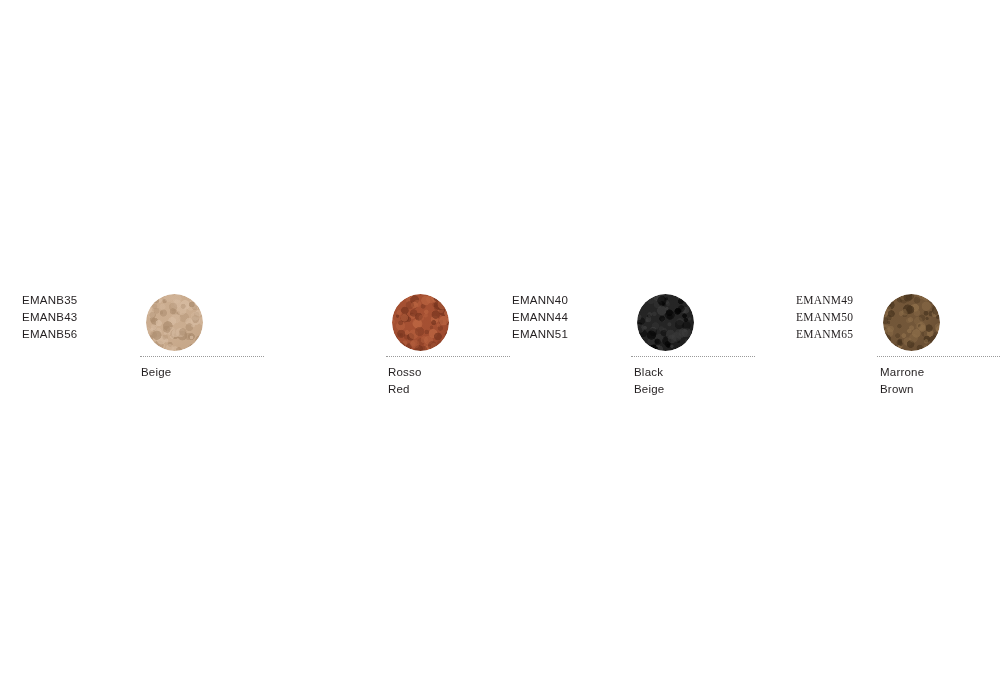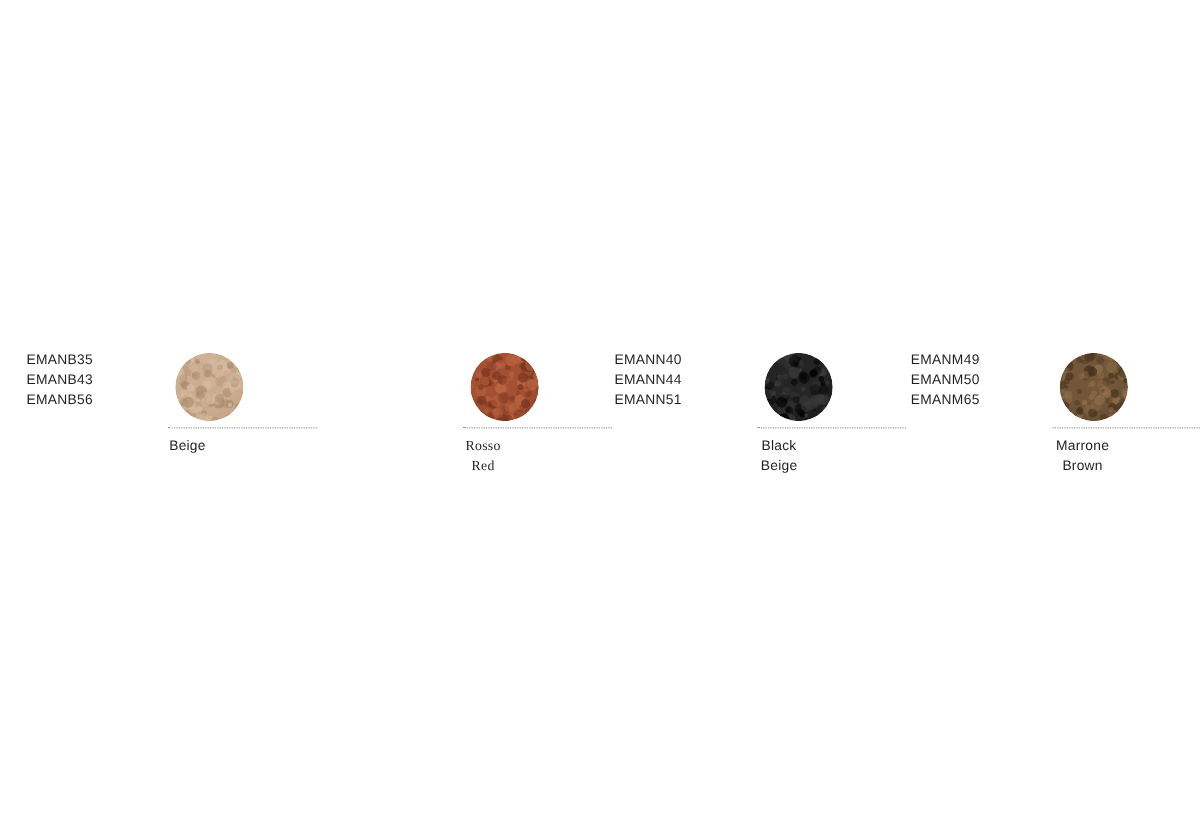--- a/index.html
+++ b/index.html
@@ -57,21 +57,21 @@
 
   
   .name {
     position: absolute;
     font-size: 11.5px;
     line-height: 16.5px;
     letter-spacing: 0.2px;
     color: #231f20;
     white-space: nowrap;
   }
-  .name div { display: block; text-align: center; }
+  .name div { display: block; }
 </style>
 </head>
 <body>
 
 <div id="board">
 
   <div class="codes" style="left:22px; top:292px;">
     <div>EMANB35</div>
     <div>EMANB43</div>
     <div>EMANB56</div>
@@ -88,21 +88,21 @@
     <div></div>
   </div>
 
 
   <div class="swatch" id="sw1" style="left:392px; top:294px;">
     <div class="grain" id="gr1" style="background-image: radial-gradient(circle at 76.8% 36.1%, rgba(117, 51, 29, 0.65) 0px, rgba(117, 51, 29, 0.65) 3.9px, rgba(0, 0, 0, 0) 4.5px), radial-gradient(circle at 86.2% 8.4%, rgba(187, 101, 65, 0.38) 0px, rgba(187, 101, 65, 0.38) 2.9px, rgba(0, 0, 0, 0) 3.5px), radial-gradient(circle at 54.7% 97.4%, rgba(117, 51, 29, 0.43) 0px, rgba(117, 51, 29, 0.43) 3.6px, rgba(0, 0, 0, 0) 4.2px), radial-gradient(circle at 12.4% 32.8%, rgba(187, 101, 65, 0.45) 0px, rgba(187, 101, 65, 0.45) 2.2px, rgba(0, 0, 0, 0) 2.8px), radial-gradient(circle at 92.4% 14.5%, rgba(117, 51, 29, 0.54) 0px, rgba(117, 51, 29, 0.54) 3px, rgba(0, 0, 0, 0) 3.6px), radial-gradient(circle at 51.5% 41.8%, rgba(187, 101, 65, 0.31) 0px, rgba(187, 101, 65, 0.31) 2.5px, rgba(0, 0, 0, 0) 3.1px), radial-gradient(circle at 84.3% 86.7%, rgba(117, 51, 29, 0.34) 0px, rgba(117, 51, 29, 0.34) 2.7px, rgba(0, 0, 0, 0) 3.3px), radial-gradient(circle at 88.7% 18.5%, rgba(187, 101, 65, 0.54) 0px, rgba(187, 101, 65, 0.54) 4.6px, rgba(0, 0, 0, 0) 5.2px), radial-gradient(circle at 70.9% 90.3%, rgba(117, 51, 29, 0.43) 0px, rgba(117, 51, 29, 0.43) 4.1px, rgba(0, 0, 0, 0) 4.7px), radial-gradient(circle at 29.5% 1.6%, rgba(187, 101, 65, 0.55) 0px, rgba(187, 101, 65, 0.55) 3.3px, rgba(0, 0, 0, 0) 3.9px), radial-gradient(circle at 97.2% 71.9%, rgba(117, 51, 29, 0.63) 0px, rgba(117, 51, 29, 0.63) 2.4px, rgba(0, 0, 0, 0) 3px), radial-gradient(circle at 59.1% 37.7%, rgba(187, 101, 65, 0.39) 0px, rgba(187, 101, 65, 0.39) 1.7px, rgba(0, 0, 0, 0) 2.3px), radial-gradient(circle at 47% 39.8%, rgba(117, 51, 29, 0.6) 0px, rgba(117, 51, 29, 0.6) 3.6px, rgba(0, 0, 0, 0) 4.2px), radial-gradient(circle at 63.2% 96.5%, rgba(187, 101, 65, 0.61) 0px, rgba(187, 101, 65, 0.61) 3px, rgba(0, 0, 0, 0) 3.6px), radial-gradient(circle at 80.6% 74.5%, rgba(117, 51, 29, 0.7) 0px, rgba(117, 51, 29, 0.7) 3.6px, rgba(0, 0, 0, 0) 4.2px), radial-gradient(circle at 21.6% 41.8%, rgba(187, 101, 65, 0.52) 0px, rgba(187, 101, 65, 0.52) 3.4px, rgba(0, 0, 0, 0) 4px), radial-gradient(circle at 22.4% 42.3%, rgba(117, 51, 29, 0.7) 0px, rgba(117, 51, 29, 0.7) 4px, rgba(0, 0, 0, 0) 4.6px), radial-gradient(circle at 67% 9.3%, rgba(187, 101, 65, 0.54) 0px, rgba(187, 101, 65, 0.54) 3.7px, rgba(0, 0, 0, 0) 4.3px), radial-gradient(circle at 48.4% 65.7%, rgba(117, 51, 29, 0.43) 0px, rgba(117, 51, 29, 0.43) 4.3px, rgba(0, 0, 0, 0) 4.9px), radial-gradient(circle at 19% 5.4%, rgba(187, 101, 65, 0.65) 0px, rgba(187, 101, 65, 0.65) 2.2px, rgba(0, 0, 0, 0) 2.8px), radial-gradient(circle at 81.7% 19.5%, rgba(117, 51, 29, 0.67) 0px, rgba(117, 51, 29, 0.67) 4.3px, rgba(0, 0, 0, 0) 4.9px), radial-gradient(circle at 90.8% 46.8%, rgba(187, 101, 65, 0.72) 0px, rgba(187, 101, 65, 0.72) 4.3px, rgba(0, 0, 0, 0) 4.9px), radial-gradient(circle at 9.7% 38.7%, rgba(117, 51, 29, 0.72) 0px, rgba(117, 51, 29, 0.72) 1.4px, rgba(0, 0, 0, 0) 2px), radial-gradient(circle at 1.1% 48.1%, rgba(187, 101, 65, 0.33) 0px, rgba(187, 101, 65, 0.33) 2.1px, rgba(0, 0, 0, 0) 2.7px), radial-gradient(circle at 4.7% 90.8%, rgba(117, 51, 29, 0.39) 0px, rgba(117, 51, 29, 0.39) 2.5px, rgba(0, 0, 0, 0) 3.1px), radial-gradient(circle at 4.4% 9%, rgba(187, 101, 65, 0.52) 0px, rgba(187, 101, 65, 0.52) 1.8px, rgba(0, 0, 0, 0) 2.4px), radial-gradient(circle at 73.3% 50.2%, rgba(117, 51, 29, 0.71) 0px, rgba(117, 51, 29, 0.71) 2.2px, rgba(0, 0, 0, 0) 2.8px), radial-gradient(circle at 73.4% 91.4%, rgba(187, 101, 65, 0.75) 0px, rgba(187, 101, 65, 0.75) 2.7px, rgba(0, 0, 0, 0) 3.3px), radial-gradient(circle at 31.1% 19.5%, rgba(117, 51, 29, 0.34) 0px, rgba(117, 51, 29, 0.34) 3.8px, rgba(0, 0, 0, 0) 4.4px), radial-gradient(circle at 99% 33.8%, rgba(187, 101, 65, 0.71) 0px, rgba(187, 101, 65, 0.71) 3.9px, rgba(0, 0, 0, 0) 4.5px), radial-gradient(circle at 86.2% 49%, rgba(117, 51, 29, 0.63) 0px, rgba(117, 51, 29, 0.63) 1.9px, rgba(0, 0, 0, 0) 2.5px), radial-gradient(circle at 98.1% 7.1%, rgba(187, 101, 65, 0.49) 0px, rgba(187, 101, 65, 0.49) 2.8px, rgba(0, 0, 0, 0) 3.4px), radial-gradient(circle at 38.1% 33.3%, rgba(117, 51, 29, 0.52) 0px, rgba(117, 51, 29, 0.52) 3.4px, rgba(0, 0, 0, 0) 4px), radial-gradient(circle at 60.2% 31.2%, rgba(187, 101, 65, 0.61) 0px, rgba(187, 101, 65, 0.61) 1.9px, rgba(0, 0, 0, 0) 2.5px), radial-gradient(circle at 78.8% 5.2%, rgba(117, 51, 29, 0.7) 0px, rgba(117, 51, 29, 0.7) 3.8px, rgba(0, 0, 0, 0) 4.4px), radial-gradient(circle at 26.3% 1.5%, rgba(187, 101, 65, 0.44) 0px, rgba(187, 101, 65, 0.44) 1.2px, rgba(0, 0, 0, 0) 1.8px), radial-gradient(circle at 16.7% 71.9%, rgba(117, 51, 29, 0.47) 0px, rgba(117, 51, 29, 0.47) 1.5px, rgba(0, 0, 0, 0) 2.1px), radial-gradient(circle at 36.2% 39.5%, rgba(187, 101, 65, 0.54) 0px, rgba(187, 101, 65, 0.54) 2.1px, rgba(0, 0, 0, 0) 2.7px), radial-gradient(circle at 16.1% 69.9%, rgba(117, 51, 29, 0.57) 0px, rgba(117, 51, 29, 0.57) 3.8px, rgba(0, 0, 0, 0) 4.4px), radial-gradient(circle at 45.2% 52.7%, rgba(187, 101, 65, 0.74) 0px, rgba(187, 101, 65, 0.74) 4.3px, rgba(0, 0, 0, 0) 4.9px), radial-gradient(circle at 86.8% 21.5%, rgba(117, 51, 29, 0.67) 0px, rgba(117, 51, 29, 0.67) 3.6px, rgba(0, 0, 0, 0) 4.2px), radial-gradient(circle at 73.6% 4.6%, rgba(187, 101, 65, 0.58) 0px, rgba(187, 101, 65, 0.58) 3.5px, rgba(0, 0, 0, 0) 4.1px), radial-gradient(circle at 22.6% 28.9%, rgba(117, 51, 29, 0.68) 0px, rgba(117, 51, 29, 0.68) 3.5px, rgba(0, 0, 0, 0) 4.1px), radial-gradient(circle at 44.4% 16.8%, rgba(187, 101, 65, 0.41) 0px, rgba(187, 101, 65, 0.41) 3.3px, rgba(0, 0, 0, 0) 3.9px), radial-gradient(circle at 75.3% 19%, rgba(117, 51, 29, 0.37) 0px, rgba(117, 51, 29, 0.37) 2.2px, rgba(0, 0, 0, 0) 2.8px), radial-gradient(circle at 28.3% 10.5%, rgba(187, 101, 65, 0.42) 0px, rgba(187, 101, 65, 0.42) 2px, rgba(0, 0, 0, 0) 2.6px), radial-gradient(circle at 13.5% 71.2%, rgba(117, 51, 29, 0.35) 0px, rgba(117, 51, 29, 0.35) 1.5px, rgba(0, 0, 0, 0) 2.1px), radial-gradient(circle at 32.9% 0.7%, rgba(187, 101, 65, 0.39) 0px, rgba(187, 101, 65, 0.39) 1.8px, rgba(0, 0, 0, 0) 2.4px), radial-gradient(circle at 5.5% 76.8%, rgba(117, 51, 29, 0.51) 0px, rgba(117, 51, 29, 0.51) 2.3px, rgba(0, 0, 0, 0) 2.9px), radial-gradient(circle at 56.5% 80.2%, rgba(187, 101, 65, 0.43) 0px, rgba(187, 101, 65, 0.43) 3.2px, rgba(0, 0, 0, 0) 3.8px), radial-gradient(circle at 94.9% 5%, rgba(117, 51, 29, 0.51) 0px, rgba(117, 51, 29, 0.51) 3.7px, rgba(0, 0, 0, 0) 4.3px), radial-gradient(circle at 39.3% 19.3%, rgba(187, 101, 65, 0.74) 0px, rgba(187, 101, 65, 0.74) 3px, rgba(0, 0, 0, 0) 3.6px), radial-gradient(circle at 8.9% 92.7%, rgba(117, 51, 29, 0.53) 0px, rgba(117, 51, 29, 0.53) 1.8px, rgba(0, 0, 0, 0) 2.4px), radial-gradient(circle at 81.8% 54.9%, rgba(187, 101, 65, 0.35) 0px, rgba(187, 101, 65, 0.35) 1.6px, rgba(0, 0, 0, 0) 2.2px), radial-gradient(circle at 40.5% 22%, rgba(117, 51, 29, 0.59) 0px, rgba(117, 51, 29, 0.59) 1.8px, rgba(0, 0, 0, 0) 2.4px), radial-gradient(circle at 99.8% 45.5%, rgba(187, 101, 65, 0.69) 0px, rgba(187, 101, 65, 0.69) 1.5px, rgba(0, 0, 0, 0) 2.1px), radial-gradient(circle at 84.8% 59.8%, rgba(117, 51, 29, 0.46) 0px, rgba(117, 51, 29, 0.46) 2.4px, rgba(0, 0, 0, 0) 3px), radial-gradient(circle at 40.3% 87.9%, rgba(187, 101, 65, 0.32) 0px, rgba(187, 101, 65, 0.32) 4.1px, rgba(0, 0, 0, 0) 4.7px), radial-gradient(circle at 15.1% 50.7%, rgba(117, 51, 29, 0.53) 0px, rgba(117, 51, 29, 0.53) 2.1px, rgba(0, 0, 0, 0) 2.7px), radial-gradient(circle at 85.9% 28.7%, rgba(187, 101, 65, 0.38) 0px, rgba(187, 101, 65, 0.38) 2.5px, rgba(0, 0, 0, 0) 3.1px), radial-gradient(circle at 50.1% 84.2%, rgba(117, 51, 29, 0.31) 0px, rgba(117, 51, 29, 0.31) 3.5px, rgba(0, 0, 0, 0) 4.1px), radial-gradient(circle at 64.1% 80.9%, rgba(187, 101, 65, 0.51) 0px, rgba(187, 101, 65, 0.51) 4.1px, rgba(0, 0, 0, 0) 4.7px), radial-gradient(circle at 39.6% 10.1%, rgba(117, 51, 29, 0.6) 0px, rgba(117, 51, 29, 0.6) 4.1px, rgba(0, 0, 0, 0) 4.7px), radial-gradient(circle at 59.4% 11.4%, rgba(187, 101, 65, 0.63) 0px, rgba(187, 101, 65, 0.63) 4.3px, rgba(0, 0, 0, 0) 4.9px), radial-gradient(circle at 61% 66.6%, rgba(117, 51, 29, 0.5) 0px, rgba(117, 51, 29, 0.5) 2px, rgba(0, 0, 0, 0) 2.6px), radial-gradient(circle at 72.3% 69.4%, rgba(187, 101, 65, 0.75) 0px, rgba(187, 101, 65, 0.75) 4.1px, rgba(0, 0, 0, 0) 4.7px), radial-gradient(circle at 90.4% 30.3%, rgba(117, 51, 29, 0.72) 0px, rgba(117, 51, 29, 0.72) 4.4px, rgba(0, 0, 0, 0) 5px), radial-gradient(circle at 26.2% 67.6%, rgba(187, 101, 65, 0.52) 0px, rgba(187, 101, 65, 0.52) 2.1px, rgba(0, 0, 0, 0) 2.7px), radial-gradient(circle at 16.6% 91.1%, rgba(117, 51, 29, 0.52) 0px, rgba(117, 51, 29, 0.52) 3.3px, rgba(0, 0, 0, 0) 3.9px), radial-gradient(circle at 15% 56.1%, rgba(187, 101, 65, 0.44) 0px, rgba(187, 101, 65, 0.44) 4.2px, rgba(0, 0, 0, 0) 4.8px), radial-gradient(circle at 79% 23.4%, rgba(117, 51, 29, 0.39) 0px, rgba(117, 51, 29, 0.39) 2.9px, rgba(0, 0, 0, 0) 3.5px), radial-gradient(circle at 22.6% 85.8%, rgba(187, 101, 65, 0.4) 0px, rgba(187, 101, 65, 0.4) 2.1px, rgba(0, 0, 0, 0) 2.7px), radial-gradient(circle at 99.3% 49.6%, rgba(117, 51, 29, 0.72) 0px, rgba(117, 51, 29, 0.72) 2.5px, rgba(0, 0, 0, 0) 3.1px), radial-gradient(circle at 37.8% 70.6%, rgba(187, 101, 65, 0.47) 0px, rgba(187, 101, 65, 0.47) 4.4px, rgba(0, 0, 0, 0) 5px), radial-gradient(circle at 54.7% 21.5%, rgba(117, 51, 29, 0.49) 0px, rgba(117, 51, 29, 0.49) 2.1px, rgba(0, 0, 0, 0) 2.7px), radial-gradient(circle at 77% 10.1%, rgba(187, 101, 65, 0.59) 0px, rgba(187, 101, 65, 0.59) 3.2px, rgba(0, 0, 0, 0) 3.8px), radial-gradient(circle at 34.8% 35.9%, rgba(117, 51, 29, 0.45) 0px, rgba(117, 51, 29, 0.45) 1.6px, rgba(0, 0, 0, 0) 2.2px), radial-gradient(circle at 88% 21.6%, rgba(187, 101, 65, 0.52) 0px, rgba(187, 101, 65, 0.52) 1.7px, rgba(0, 0, 0, 0) 2.3px), radial-gradient(circle at 32.7% 75.2%, rgba(117, 51, 29, 0.7) 0px, rgba(117, 51, 29, 0.7) 3.4px, rgba(0, 0, 0, 0) 4px), radial-gradient(circle at 22.3% 36.1%, rgba(187, 101, 65, 0.69) 0px, rgba(187, 101, 65, 0.69) 1.5px, rgba(0, 0, 0, 0) 2.1px), radial-gradient(circle at 47.1% 97.5%, rgba(117, 51, 29, 0.66) 0px, rgba(117, 51, 29, 0.66) 4.1px, rgba(0, 0, 0, 0) 4.7px), radial-gradient(circle at 36.4% 87.3%, rgba(187, 101, 65, 0.36) 0px, rgba(187, 101, 65, 0.36) 2.4px, rgba(0, 0, 0, 0) 3px), radial-gradient(circle at 69.2% 58.4%, rgba(117, 51, 29, 0.39) 0px, rgba(117, 51, 29, 0.39) 1.5px, rgba(0, 0, 0, 0) 2.1px), radial-gradient(circle at 74.8% 44.7%, rgba(187, 101, 65, 0.7) 0px, rgba(187, 101, 65, 0.7) 3.6px, rgba(0, 0, 0, 0) 4.2px), radial-gradient(circle at 25.9% 74.7%, rgba(117, 51, 29, 0.41) 0px, rgba(117, 51, 29, 0.41) 2.7px, rgba(0, 0, 0, 0) 3.3px), radial-gradient(circle at 59.5% 89.5%, rgba(187, 101, 65, 0.33) 0px, rgba(187, 101, 65, 0.33) 1.8px, rgba(0, 0, 0, 0) 2.4px), radial-gradient(circle at 29.8% 91.8%, rgba(117, 51, 29, 0.51) 0px, rgba(117, 51, 29, 0.51) 2.7px, rgba(0, 0, 0, 0) 3.3px), radial-gradient(circle at 49.3% 95.6%, rgba(187, 101, 65, 0.33) 0px, rgba(187, 101, 65, 0.33) 1.3px, rgba(0, 0, 0, 0) 1.9px), radial-gradient(circle at 29.1% 44.4%, rgba(117, 51, 29, 0.57) 0px, rgba(117, 51, 29, 0.57) 2.3px, rgba(0, 0, 0, 0) 2.9px), radial-gradient(circle at 43.5% 51.5%, rgba(187, 101, 65, 0.59) 0px, rgba(187, 101, 65, 0.59) 4.1px, rgba(0, 0, 0, 0) 4.7px), radial-gradient(circle at 38% 30%, rgba(187, 101, 65, 0.22) 0px, rgba(187, 101, 65, 0.22) 45%, rgba(0, 0, 0, 0) 70%), linear-gradient(rgb(158, 74, 46), rgb(158, 74, 46));"></div>
   </div>
 
   <div class="rule" style="left:386px; top:356px; width:124px;"></div>
 
-  <div class="name" style="left:388px; top:364px;font-family:Liberation Serif, serif;">
+  <div class="name" style="left:388px; top:364px;">
     <div>Rosso</div>
     <div>Red</div>
   </div>
 
   <div class="codes" style="left:512px; top:292px;text-align:right;">
     <div>EMANN40</div>
     <div>EMANN44</div>
     <div>EMANN51</div>
   </div>
 
@@ -110,21 +110,21 @@
     <div class="grain" id="gr2" style="background-image: radial-gradient(circle at 35.1% 82.5%, rgba(0, 0, 0, 0.39) 0px, rgba(0, 0, 0, 0.39) 2.2px, rgba(0, 0, 0, 0) 2.8px), radial-gradient(circle at 32.3% 56%, rgba(61, 61, 61, 0.33) 0px, rgba(61, 61, 61, 0.33) 3.3px, rgba(0, 0, 0, 0) 3.9px), radial-gradient(circle at 82.5% 97.8%, rgba(0, 0, 0, 0.41) 0px, rgba(0, 0, 0, 0.41) 4.3px, rgba(0, 0, 0, 0) 4.9px), radial-gradient(circle at 30.5% 34.7%, rgba(61, 61, 61, 0.5) 0px, rgba(61, 61, 61, 0.5) 1.9px, rgba(0, 0, 0, 0) 2.5px), radial-gradient(circle at 36.2% 84%, rgba(0, 0, 0, 0.44) 0px, rgba(0, 0, 0, 0.44) 2.9px, rgba(0, 0, 0, 0) 3.5px), radial-gradient(circle at 2.8% 40.9%, rgba(61, 61, 61, 0.65) 0px, rgba(61, 61, 61, 0.65) 2.6px, rgba(0, 0, 0, 0) 3.2px), radial-gradient(circle at 56.8% 32.9%, rgba(0, 0, 0, 0.53) 0px, rgba(0, 0, 0, 0.53) 3.1px, rgba(0, 0, 0, 0) 3.7px), radial-gradient(circle at 61.4% 78.8%, rgba(61, 61, 61, 0.5) 0px, rgba(61, 61, 61, 0.5) 4px, rgba(0, 0, 0, 0) 4.6px), radial-gradient(circle at 77.6% 25.9%, rgba(0, 0, 0, 0.43) 0px, rgba(0, 0, 0, 0.43) 3.2px, rgba(0, 0, 0, 0) 3.8px), radial-gradient(circle at 36.8% 90.3%, rgba(61, 61, 61, 0.53) 0px, rgba(61, 61, 61, 0.53) 1.6px, rgba(0, 0, 0, 0) 2.2px), radial-gradient(circle at 0.2% 93.1%, rgba(0, 0, 0, 0.45) 0px, rgba(0, 0, 0, 0.45) 2px, rgba(0, 0, 0, 0) 2.6px), radial-gradient(circle at 84.7% 63.8%, rgba(61, 61, 61, 0.67) 0px, rgba(61, 61, 61, 0.67) 1.3px, rgba(0, 0, 0, 0) 1.9px), radial-gradient(circle at 43.7% 11.5%, rgba(0, 0, 0, 0.55) 0px, rgba(0, 0, 0, 0.55) 4.3px, rgba(0, 0, 0, 0) 4.9px), radial-gradient(circle at 58.7% 70.7%, rgba(61, 61, 61, 0.49) 0px, rgba(61, 61, 61, 0.49) 4.3px, rgba(0, 0, 0, 0) 4.9px), radial-gradient(circle at 85.6% 45.4%, rgba(0, 0, 0, 0.58) 0px, rgba(0, 0, 0, 0.58) 1.8px, rgba(0, 0, 0, 0) 2.4px), radial-gradient(circle at 24.7% 10.8%, rgba(61, 61, 61, 0.34) 0px, rgba(61, 61, 61, 0.34) 3.5px, rgba(0, 0, 0, 0) 4.1px), radial-gradient(circle at 83.4% 38.2%, rgba(0, 0, 0, 0.69) 0px, rgba(0, 0, 0, 0.69) 2px, rgba(0, 0, 0, 0) 2.6px), radial-gradient(circle at 92.6% 43.7%, rgba(61, 61, 61, 0.48) 0px, rgba(61, 61, 61, 0.48) 1.3px, rgba(0, 0, 0, 0) 1.9px), radial-gradient(circle at 52.1% 8.4%, rgba(0, 0, 0, 0.47) 0px, rgba(0, 0, 0, 0.47) 1.2px, rgba(0, 0, 0, 0) 1.8px), radial-gradient(circle at 14.2% 59.2%, rgba(61, 61, 61, 0.73) 0px, rgba(61, 61, 61, 0.73) 1.4px, rgba(0, 0, 0, 0) 2px), radial-gradient(circle at 28.5% 66.8%, rgba(0, 0, 0, 0.34) 0px, rgba(0, 0, 0, 0.34) 3.7px, rgba(0, 0, 0, 0) 4.3px), radial-gradient(circle at 85.6% 28.5%, rgba(61, 61, 61, 0.65) 0px, rgba(61, 61, 61, 0.65) 3px, rgba(0, 0, 0, 0) 3.6px), radial-gradient(circle at 7.4% 47.5%, rgba(0, 0, 0, 0.4) 0px, rgba(0, 0, 0, 0.4) 3.5px, rgba(0, 0, 0, 0) 4.1px), radial-gradient(circle at 22.3% 36%, rgba(61, 61, 61, 0.58) 0px, rgba(61, 61, 61, 0.58) 2px, rgba(0, 0, 0, 0) 2.6px), radial-gradient(circle at 28.7% 96.9%, rgba(0, 0, 0, 0.72) 0px, rgba(0, 0, 0, 0.72) 4.4px, rgba(0, 0, 0, 0) 5px), radial-gradient(circle at 43.3% 29%, rgba(61, 61, 61, 0.64) 0px, rgba(61, 61, 61, 0.64) 4.3px, rgba(0, 0, 0, 0) 4.9px), radial-gradient(circle at 53.8% 87.9%, rgba(0, 0, 0, 0.53) 0px, rgba(0, 0, 0, 0.53) 2.7px, rgba(0, 0, 0, 0) 3.3px), radial-gradient(circle at 36.6% 17.5%, rgba(61, 61, 61, 0.36) 0px, rgba(61, 61, 61, 0.36) 3.9px, rgba(0, 0, 0, 0) 4.5px), radial-gradient(circle at 72% 29.4%, rgba(0, 0, 0, 0.63) 0px, rgba(0, 0, 0, 0.63) 2.7px, rgba(0, 0, 0, 0) 3.3px), radial-gradient(circle at 5% 60.2%, rgba(61, 61, 61, 0.51) 0px, rgba(61, 61, 61, 0.51) 4.2px, rgba(0, 0, 0, 0) 4.8px), radial-gradient(circle at 86.8% 55.3%, rgba(0, 0, 0, 0.34) 0px, rgba(0, 0, 0, 0.34) 4px, rgba(0, 0, 0, 0) 4.6px), radial-gradient(circle at 20% 44.4%, rgba(61, 61, 61, 0.59) 0px, rgba(61, 61, 61, 0.59) 2.6px, rgba(0, 0, 0, 0) 3.2px), radial-gradient(circle at 57.8% 36.9%, rgba(0, 0, 0, 0.44) 0px, rgba(0, 0, 0, 0.44) 4.5px, rgba(0, 0, 0, 0) 5.1px), radial-gradient(circle at 39.9% 96%, rgba(61, 61, 61, 0.66) 0px, rgba(61, 61, 61, 0.66) 2.8px, rgba(0, 0, 0, 0) 3.4px), radial-gradient(circle at 43.7% 17.5%, rgba(0, 0, 0, 0.5) 0px, rgba(0, 0, 0, 0.5) 2.6px, rgba(0, 0, 0, 0) 3.2px), radial-gradient(circle at 86.6% 92.6%, rgba(61, 61, 61, 0.34) 0px, rgba(61, 61, 61, 0.34) 1.7px, rgba(0, 0, 0, 0) 2.3px), radial-gradient(circle at 89.6% 91.6%, rgba(0, 0, 0, 0.43) 0px, rgba(0, 0, 0, 0.43) 3.1px, rgba(0, 0, 0, 0) 3.7px), radial-gradient(circle at 81.1% 67.6%, rgba(61, 61, 61, 0.45) 0px, rgba(61, 61, 61, 0.45) 4.3px, rgba(0, 0, 0, 0) 4.9px), radial-gradient(circle at 27.7% 96.4%, rgba(0, 0, 0, 0.4) 0px, rgba(0, 0, 0, 0.4) 1.5px, rgba(0, 0, 0, 0) 2.1px), radial-gradient(circle at 52.7% 14.3%, rgba(61, 61, 61, 0.44) 0px, rgba(61, 61, 61, 0.44) 1.5px, rgba(0, 0, 0, 0) 2.1px), radial-gradient(circle at 52.3% 82%, rgba(0, 0, 0, 0.46) 0px, rgba(0, 0, 0, 0.46) 4.3px, rgba(0, 0, 0, 0) 4.9px), radial-gradient(circle at 52.4% 25.3%, rgba(61, 61, 61, 0.73) 0px, rgba(61, 61, 61, 0.73) 1.3px, rgba(0, 0, 0, 0) 1.9px), radial-gradient(circle at 74.6% 54%, rgba(0, 0, 0, 0.34) 0px, rgba(0, 0, 0, 0.34) 4.4px, rgba(0, 0, 0, 0) 5px), radial-gradient(circle at 6.6% 8%, rgba(61, 61, 61, 0.35) 0px, rgba(61, 61, 61, 0.35) 1.4px, rgba(0, 0, 0, 0) 2px), radial-gradient(circle at 76.8% 12.7%, rgba(0, 0, 0, 0.6) 0px, rgba(0, 0, 0, 0.6) 2.6px, rgba(0, 0, 0, 0) 3.2px), radial-gradient(circle at 61.3% 91.7%, rgba(61, 61, 61, 0.66) 0px, rgba(61, 61, 61, 0.66) 1.3px, rgba(0, 0, 0, 0) 1.9px), radial-gradient(circle at 0.8% 24.4%, rgba(0, 0, 0, 0.49) 0px, rgba(0, 0, 0, 0.49) 3.3px, rgba(0, 0, 0, 0) 3.9px), radial-gradient(circle at 69.5% 75.4%, rgba(61, 61, 61, 0.43) 0px, rgba(61, 61, 61, 0.43) 4.4px, rgba(0, 0, 0, 0) 5px), radial-gradient(circle at 4.5% 54%, rgba(0, 0, 0, 0.57) 0px, rgba(0, 0, 0, 0.57) 2.3px, rgba(0, 0, 0, 0) 2.9px), radial-gradient(circle at 92.1% 18%, rgba(61, 61, 61, 0.42) 0px, rgba(61, 61, 61, 0.42) 2.2px, rgba(0, 0, 0, 0) 2.8px), radial-gradient(circle at 46.7% 68.4%, rgba(0, 0, 0, 0.35) 0px, rgba(0, 0, 0, 0.35) 2.9px, rgba(0, 0, 0, 0) 3.5px), radial-gradient(circle at 56.9% 53.3%, rgba(61, 61, 61, 0.59) 0px, rgba(61, 61, 61, 0.59) 1.7px, rgba(0, 0, 0, 0) 2.3px), radial-gradient(circle at 91.2% 80.1%, rgba(0, 0, 0, 0.44) 0px, rgba(0, 0, 0, 0.44) 1.5px, rgba(0, 0, 0, 0) 2.1px), radial-gradient(circle at 0.4% 51.5%, rgba(61, 61, 61, 0.41) 0px, rgba(61, 61, 61, 0.41) 3.3px, rgba(0, 0, 0, 0) 3.9px), radial-gradient(circle at 0.7% 63%, rgba(0, 0, 0, 0.74) 0px, rgba(0, 0, 0, 0.74) 4.2px, rgba(0, 0, 0, 0) 4.8px), radial-gradient(circle at 42.8% 60.9%, rgba(61, 61, 61, 0.33) 0px, rgba(61, 61, 61, 0.33) 2.1px, rgba(0, 0, 0, 0) 2.7px), radial-gradient(circle at 25.3% 72.1%, rgba(0, 0, 0, 0.59) 0px, rgba(0, 0, 0, 0.59) 4.3px, rgba(0, 0, 0, 0) 4.9px), radial-gradient(circle at 94.5% 18%, rgba(61, 61, 61, 0.49) 0px, rgba(61, 61, 61, 0.49) 4px, rgba(0, 0, 0, 0) 4.6px), radial-gradient(circle at 71.1% 30.7%, rgba(0, 0, 0, 0.65) 0px, rgba(0, 0, 0, 0.65) 2.9px, rgba(0, 0, 0, 0) 3.5px), radial-gradient(circle at 75.5% 48.8%, rgba(61, 61, 61, 0.4) 0px, rgba(61, 61, 61, 0.4) 3.3px, rgba(0, 0, 0, 0) 3.9px), radial-gradient(circle at 3.3% 86.8%, rgba(0, 0, 0, 0.71) 0px, rgba(0, 0, 0, 0.71) 2.8px, rgba(0, 0, 0, 0) 3.4px), radial-gradient(circle at 25.1% 83.3%, rgba(61, 61, 61, 0.37) 0px, rgba(61, 61, 61, 0.37) 3.5px, rgba(0, 0, 0, 0) 4.1px), radial-gradient(circle at 55.1% 90.8%, rgba(0, 0, 0, 0.65) 0px, rgba(0, 0, 0, 0.65) 1.8px, rgba(0, 0, 0, 0) 2.4px), radial-gradient(circle at 39.4% 77.8%, rgba(61, 61, 61, 0.38) 0px, rgba(61, 61, 61, 0.38) 4px, rgba(0, 0, 0, 0) 4.6px), radial-gradient(circle at 5.8% 3.6%, rgba(0, 0, 0, 0.65) 0px, rgba(0, 0, 0, 0.65) 1.3px, rgba(0, 0, 0, 0) 1.9px), radial-gradient(circle at 54.7% 17.4%, rgba(61, 61, 61, 0.31) 0px, rgba(61, 61, 61, 0.31) 1.7px, rgba(0, 0, 0, 0) 2.3px), radial-gradient(circle at 72.9% 83.1%, rgba(0, 0, 0, 0.4) 0px, rgba(0, 0, 0, 0.4) 1.3px, rgba(0, 0, 0, 0) 1.9px), radial-gradient(circle at 78.2% 4.2%, rgba(61, 61, 61, 0.66) 0px, rgba(61, 61, 61, 0.66) 4.2px, rgba(0, 0, 0, 0) 4.8px), radial-gradient(circle at 1.6% 64%, rgba(0, 0, 0, 0.31) 0px, rgba(0, 0, 0, 0.31) 1.7px, rgba(0, 0, 0, 0) 2.3px), radial-gradient(circle at 35.4% 5.8%, rgba(61, 61, 61, 0.73) 0px, rgba(61, 61, 61, 0.73) 3.4px, rgba(0, 0, 0, 0) 4px), radial-gradient(circle at 47.9% 18.6%, rgba(0, 0, 0, 0.31) 0px, rgba(0, 0, 0, 0.31) 1.3px, rgba(0, 0, 0, 0) 1.9px), radial-gradient(circle at 86.7% 67.6%, rgba(61, 61, 61, 0.54) 0px, rgba(61, 61, 61, 0.54) 4.4px, rgba(0, 0, 0, 0) 5px), radial-gradient(circle at 44% 43.3%, rgba(0, 0, 0, 0.56) 0px, rgba(0, 0, 0, 0.56) 2.6px, rgba(0, 0, 0, 0) 3.2px), radial-gradient(circle at 17.6% 46.8%, rgba(61, 61, 61, 0.46) 0px, rgba(61, 61, 61, 0.46) 1.2px, rgba(0, 0, 0, 0) 1.8px), radial-gradient(circle at 20.9% 38.6%, rgba(0, 0, 0, 0.52) 0px, rgba(0, 0, 0, 0.52) 1.6px, rgba(0, 0, 0, 0) 2.2px), radial-gradient(circle at 48.4% 63.1%, rgba(61, 61, 61, 0.36) 0px, rgba(61, 61, 61, 0.36) 1.8px, rgba(0, 0, 0, 0) 2.4px), radial-gradient(circle at 4.7% 84%, rgba(0, 0, 0, 0.74) 0px, rgba(0, 0, 0, 0.74) 4.1px, rgba(0, 0, 0, 0) 4.7px), radial-gradient(circle at 82.6% 29.8%, rgba(61, 61, 61, 0.65) 0px, rgba(61, 61, 61, 0.65) 2px, rgba(0, 0, 0, 0) 2.6px), radial-gradient(circle at 3.2% 76.4%, rgba(0, 0, 0, 0.72) 0px, rgba(0, 0, 0, 0.72) 1.7px, rgba(0, 0, 0, 0) 2.3px), radial-gradient(circle at 89.7% 83.4%, rgba(61, 61, 61, 0.49) 0px, rgba(61, 61, 61, 0.49) 3px, rgba(0, 0, 0, 0) 3.6px), radial-gradient(circle at 15.5% 93.4%, rgba(0, 0, 0, 0.68) 0px, rgba(0, 0, 0, 0.68) 1.9px, rgba(0, 0, 0, 0) 2.5px), radial-gradient(circle at 8.5% 98.4%, rgba(61, 61, 61, 0.47) 0px, rgba(61, 61, 61, 0.47) 3.7px, rgba(0, 0, 0, 0) 4.3px), radial-gradient(circle at 99.6% 96.8%, rgba(0, 0, 0, 0.63) 0px, rgba(0, 0, 0, 0.63) 2.1px, rgba(0, 0, 0, 0) 2.7px), radial-gradient(circle at 74.6% 70.1%, rgba(61, 61, 61, 0.45) 0px, rgba(61, 61, 61, 0.45) 4.5px, rgba(0, 0, 0, 0) 5.1px), radial-gradient(circle at 94.8% 11.9%, rgba(0, 0, 0, 0.54) 0px, rgba(0, 0, 0, 0.54) 2.2px, rgba(0, 0, 0, 0) 2.8px), radial-gradient(circle at 45.9% 44.9%, rgba(61, 61, 61, 0.43) 0px, rgba(61, 61, 61, 0.43) 1.7px, rgba(0, 0, 0, 0) 2.3px), radial-gradient(circle at 10.9% 69.2%, rgba(0, 0, 0, 0.45) 0px, rgba(0, 0, 0, 0.45) 3.5px, rgba(0, 0, 0, 0) 4.1px), radial-gradient(circle at 41.5% 9.1%, rgba(61, 61, 61, 0.58) 0px, rgba(61, 61, 61, 0.58) 3.2px, rgba(0, 0, 0, 0) 3.8px), radial-gradient(circle at 57.6% 39.4%, rgba(0, 0, 0, 0.35) 0px, rgba(0, 0, 0, 0.35) 2.6px, rgba(0, 0, 0, 0) 3.2px), radial-gradient(circle at 28.4% 62.6%, rgba(61, 61, 61, 0.73) 0px, rgba(61, 61, 61, 0.73) 2.6px, rgba(0, 0, 0, 0) 3.2px), radial-gradient(circle at 38% 30%, rgba(61, 61, 61, 0.22) 0px, rgba(61, 61, 61, 0.22) 45%, rgba(0, 0, 0, 0) 70%), linear-gradient(rgb(30, 30, 30), rgb(30, 30, 30));"></div>
   </div>
 
   <div class="rule" style="left:631px; top:356px; width:124px;"></div>
 
   <div class="name" style="left:634px; top:364px;">
     <div>Black</div>
     <div>Beige</div>
   </div>
 
-  <div class="codes" style="left:759px; top:292px;">
+  <div class="codes" style="left:796px; top:292px;font-family:Liberation Serif, serif;">
     <div>EMANM49</div>
     <div>EMANM50</div>
     <div>EMANM65</div>
   </div>
 
   <div class="swatch" id="sw3" style="left:883px; top:294px;">
     <div class="grain" id="gr3" style="background-image: radial-gradient(circle at 93.3% 28.9%, rgba(71, 51, 29, 0.57) 0px, rgba(71, 51, 29, 0.57) 3.9px, rgba(0, 0, 0, 0) 4.5px), radial-gradient(circle at 0.9% 17.6%, rgba(141, 110, 73, 0.69) 0px, rgba(141, 110, 73, 0.69) 3.7px, rgba(0, 0, 0, 0) 4.3px), radial-gradient(circle at 96.6% 40.5%, rgba(71, 51, 29, 0.65) 0px, rgba(71, 51, 29, 0.65) 1.8px, rgba(0, 0, 0, 0) 2.4px), radial-gradient(circle at 18.5% 96.6%, rgba(141, 110, 73, 0.62) 0px, rgba(141, 110, 73, 0.62) 3.1px, rgba(0, 0, 0, 0) 3.7px), radial-gradient(circle at 36.3% 9.7%, rgba(71, 51, 29, 0.39) 0px, rgba(71, 51, 29, 0.39) 3.7px, rgba(0, 0, 0, 0) 4.3px), radial-gradient(circle at 69.3% 60.1%, rgba(141, 110, 73, 0.55) 0px, rgba(141, 110, 73, 0.55) 3.3px, rgba(0, 0, 0, 0) 3.9px), radial-gradient(circle at 91.3% 71%, rgba(71, 51, 29, 0.39) 0px, rgba(71, 51, 29, 0.39) 2.1px, rgba(0, 0, 0, 0) 2.7px), radial-gradient(circle at 69.5% 59.8%, rgba(141, 110, 73, 0.38) 0px, rgba(141, 110, 73, 0.38) 2.8px, rgba(0, 0, 0, 0) 3.4px), radial-gradient(circle at 28.8% 56.5%, rgba(71, 51, 29, 0.45) 0px, rgba(71, 51, 29, 0.45) 1.9px, rgba(0, 0, 0, 0) 2.5px), radial-gradient(circle at 31.9% 34.2%, rgba(141, 110, 73, 0.53) 0px, rgba(141, 110, 73, 0.53) 2.1px, rgba(0, 0, 0, 0) 2.7px), radial-gradient(circle at 22.3% 92.4%, rgba(71, 51, 29, 0.53) 0px, rgba(71, 51, 29, 0.53) 1.9px, rgba(0, 0, 0, 0) 2.5px), radial-gradient(circle at 64.3% 58.1%, rgba(141, 110, 73, 0.33) 0px, rgba(141, 110, 73, 0.33) 3.8px, rgba(0, 0, 0, 0) 4.4px), radial-gradient(circle at 87.2% 12.2%, rgba(71, 51, 29, 0.6) 0px, rgba(71, 51, 29, 0.6) 2.4px, rgba(0, 0, 0, 0) 3px), radial-gradient(circle at 5.3% 61%, rgba(141, 110, 73, 0.42) 0px, rgba(141, 110, 73, 0.42) 3.6px, rgba(0, 0, 0, 0) 4.2px), radial-gradient(circle at 59.7% 10.6%, rgba(71, 51, 29, 0.38) 0px, rgba(71, 51, 29, 0.38) 3.1px, rgba(0, 0, 0, 0) 3.7px), radial-gradient(circle at 96.3% 28.7%, rgba(141, 110, 73, 0.59) 0px, rgba(141, 110, 73, 0.59) 4px, rgba(0, 0, 0, 0) 4.6px), radial-gradient(circle at 3.5% 46.9%, rgba(71, 51, 29, 0.52) 0px, rgba(71, 51, 29, 0.52) 3.1px, rgba(0, 0, 0, 0) 3.7px), radial-gradient(circle at 91.4% 34.6%, rgba(141, 110, 73, 0.62) 0px, rgba(141, 110, 73, 0.62) 3.2px, rgba(0, 0, 0, 0) 3.8px), radial-gradient(circle at 47.9% 27.5%, rgba(71, 51, 29, 0.74) 0px, rgba(71, 51, 29, 0.74) 3.7px, rgba(0, 0, 0, 0) 4.3px), radial-gradient(circle at 37.8% 32.2%, rgba(141, 110, 73, 0.46) 0px, rgba(141, 110, 73, 0.46) 2.9px, rgba(0, 0, 0, 0) 3.5px), radial-gradient(circle at 14.5% 34.6%, rgba(71, 51, 29, 0.71) 0px, rgba(71, 51, 29, 0.71) 3.2px, rgba(0, 0, 0, 0) 3.8px), radial-gradient(circle at 76% 21.3%, rgba(141, 110, 73, 0.48) 0px, rgba(141, 110, 73, 0.48) 4.3px, rgba(0, 0, 0, 0) 4.9px), radial-gradient(circle at 64.6% 94.7%, rgba(71, 51, 29, 0.54) 0px, rgba(71, 51, 29, 0.54) 2.9px, rgba(0, 0, 0, 0) 3.5px), radial-gradient(circle at 98.1% 62.7%, rgba(141, 110, 73, 0.57) 0px, rgba(141, 110, 73, 0.57) 2.5px, rgba(0, 0, 0, 0) 3.1px), radial-gradient(circle at 38.2% 36%, rgba(71, 51, 29, 0.37) 0px, rgba(71, 51, 29, 0.37) 2.4px, rgba(0, 0, 0, 0) 3px), radial-gradient(circle at 13.5% 61.4%, rgba(141, 110, 73, 0.5) 0px, rgba(141, 110, 73, 0.5) 2.9px, rgba(0, 0, 0, 0) 3.5px), radial-gradient(circle at 84.7% 34.4%, rgba(71, 51, 29, 0.61) 0px, rgba(71, 51, 29, 0.61) 2.5px, rgba(0, 0, 0, 0) 3.1px), radial-gradient(circle at 65% 3.3%, rgba(141, 110, 73, 0.33) 0px, rgba(141, 110, 73, 0.33) 3px, rgba(0, 0, 0, 0) 3.6px), radial-gradient(circle at 89.2% 80.3%, rgba(71, 51, 29, 0.6) 0px, rgba(71, 51, 29, 0.6) 4.1px, rgba(0, 0, 0, 0) 4.7px), radial-gradient(circle at 59.6% 32.9%, rgba(141, 110, 73, 0.4) 0px, rgba(141, 110, 73, 0.4) 2.9px, rgba(0, 0, 0, 0) 3.5px), radial-gradient(circle at 10.5% 41.4%, rgba(71, 51, 29, 0.58) 0px, rgba(71, 51, 29, 0.58) 2.4px, rgba(0, 0, 0, 0) 3px), radial-gradient(circle at 36.4% 73%, rgba(141, 110, 73, 0.74) 0px, rgba(141, 110, 73, 0.74) 2px, rgba(0, 0, 0, 0) 2.6px), radial-gradient(circle at 6.5% 78.3%, rgba(71, 51, 29, 0.67) 0px, rgba(71, 51, 29, 0.67) 3.9px, rgba(0, 0, 0, 0) 4.5px), radial-gradient(circle at 57% 23.7%, rgba(141, 110, 73, 0.63) 0px, rgba(141, 110, 73, 0.63) 3.2px, rgba(0, 0, 0, 0) 3.8px), radial-gradient(circle at 43.5% 5.7%, rgba(71, 51, 29, 0.61) 0px, rgba(71, 51, 29, 0.61) 4px, rgba(0, 0, 0, 0) 4.6px), radial-gradient(circle at 53.3% 77.5%, rgba(141, 110, 73, 0.39) 0px, rgba(141, 110, 73, 0.39) 4.1px, rgba(0, 0, 0, 0) 4.7px), radial-gradient(circle at 64% 55.9%, rgba(71, 51, 29, 0.66) 0px, rgba(71, 51, 29, 0.66) 1.4px, rgba(0, 0, 0, 0) 2px), radial-gradient(circle at 97.7% 58.3%, rgba(141, 110, 73, 0.45) 0px, rgba(141, 110, 73, 0.45) 3.7px, rgba(0, 0, 0, 0) 4.3px), radial-gradient(circle at 29.9% 82.2%, rgba(71, 51, 29, 0.65) 0px, rgba(71, 51, 29, 0.65) 1.9px, rgba(0, 0, 0, 0) 2.5px), radial-gradient(circle at 75.7% 83.1%, rgba(141, 110, 73, 0.51) 0px, rgba(141, 110, 73, 0.51) 1.9px, rgba(0, 0, 0, 0) 2.5px), radial-gradient(circle at 77% 79.1%, rgba(71, 51, 29, 0.74) 0px, rgba(71, 51, 29, 0.74) 3px, rgba(0, 0, 0, 0) 3.6px), radial-gradient(circle at 75.1% 91.8%, rgba(141, 110, 73, 0.38) 0px, rgba(141, 110, 73, 0.38) 1.3px, rgba(0, 0, 0, 0) 1.9px), radial-gradient(circle at 43.6% 26.8%, rgba(71, 51, 29, 0.74) 0px, rgba(71, 51, 29, 0.74) 4.5px, rgba(0, 0, 0, 0) 5.1px), radial-gradient(circle at 76% 3.3%, rgba(141, 110, 73, 0.55) 0px, rgba(141, 110, 73, 0.55) 4.5px, rgba(0, 0, 0, 0) 5.1px), radial-gradient(circle at 1.2% 75.6%, rgba(71, 51, 29, 0.49) 0px, rgba(71, 51, 29, 0.49) 4.2px, rgba(0, 0, 0, 0) 4.8px), radial-gradient(circle at 46.2% 64.9%, rgba(141, 110, 73, 0.75) 0px, rgba(141, 110, 73, 0.75) 1.9px, rgba(0, 0, 0, 0) 2.5px), radial-gradient(circle at 11.8% 10.3%, rgba(71, 51, 29, 0.72) 0px, rgba(71, 51, 29, 0.72) 3.1px, rgba(0, 0, 0, 0) 3.7px), radial-gradient(circle at 10.6% 38.2%, rgba(141, 110, 73, 0.54) 0px, rgba(141, 110, 73, 0.54) 3.5px, rgba(0, 0, 0, 0) 4.1px), radial-gradient(circle at 98.3% 33.4%, rgba(71, 51, 29, 0.43) 0px, rgba(71, 51, 29, 0.43) 3.3px, rgba(0, 0, 0, 0) 3.9px), radial-gradient(circle at 67.2% 56.4%, rgba(141, 110, 73, 0.56) 0px, rgba(141, 110, 73, 0.56) 3.8px, rgba(0, 0, 0, 0) 4.4px), radial-gradient(circle at 25.6% 73.1%, rgba(71, 51, 29, 0.42) 0px, rgba(71, 51, 29, 0.42) 2.1px, rgba(0, 0, 0, 0) 2.7px), radial-gradient(circle at 7% 27.2%, rgba(141, 110, 73, 0.38) 0px, rgba(141, 110, 73, 0.38) 4px, rgba(0, 0, 0, 0) 4.6px), radial-gradient(circle at 47.2% 2%, rgba(71, 51, 29, 0.44) 0px, rgba(71, 51, 29, 0.44) 1.3px, rgba(0, 0, 0, 0) 1.9px), radial-gradient(circle at 95.3% 3.7%, rgba(141, 110, 73, 0.68) 0px, rgba(141, 110, 73, 0.68) 1.5px, rgba(0, 0, 0, 0) 2.1px), radial-gradient(circle at 80.7% 59.8%, rgba(71, 51, 29, 0.69) 0px, rgba(71, 51, 29, 0.69) 3.4px, rgba(0, 0, 0, 0) 4px), radial-gradient(circle at 35.1% 5.1%, rgba(141, 110, 73, 0.75) 0px, rgba(141, 110, 73, 0.75) 2.7px, rgba(0, 0, 0, 0) 3.3px), radial-gradient(circle at 93.8% 25.7%, rgba(71, 51, 29, 0.37) 0px, rgba(71, 51, 29, 0.37) 4.5px, rgba(0, 0, 0, 0) 5.1px), radial-gradient(circle at 44.9% 46.7%, rgba(141, 110, 73, 0.33) 0px, rgba(141, 110, 73, 0.33) 2.2px, rgba(0, 0, 0, 0) 2.8px), radial-gradient(circle at 46.4% 2%, rgba(71, 51, 29, 0.46) 0px, rgba(71, 51, 29, 0.46) 4.6px, rgba(0, 0, 0, 0) 5.2px), radial-gradient(circle at 94.3% 28.3%, rgba(141, 110, 73, 0.36) 0px, rgba(141, 110, 73, 0.36) 1.5px, rgba(0, 0, 0, 0) 2.1px), radial-gradient(circle at 90.9% 15.7%, rgba(71, 51, 29, 0.45) 0px, rgba(71, 51, 29, 0.45) 1.6px, rgba(0, 0, 0, 0) 2.2px), radial-gradient(circle at 62% 47.2%, rgba(141, 110, 73, 0.33) 0px, rgba(141, 110, 73, 0.33) 3.9px, rgba(0, 0, 0, 0) 4.5px), radial-gradient(circle at 48.5% 87.9%, rgba(71, 51, 29, 0.68) 0px, rgba(71, 51, 29, 0.68) 3.5px, rgba(0, 0, 0, 0) 4.1px), radial-gradient(circle at 55.5% 24.4%, rgba(141, 110, 73, 0.51) 0px, rgba(141, 110, 73, 0.51) 3.8px, rgba(0, 0, 0, 0) 4.4px), radial-gradient(circle at 75.4% 33.7%, rgba(71, 51, 29, 0.69) 0px, rgba(71, 51, 29, 0.69) 2.1px, rgba(0, 0, 0, 0) 2.7px), radial-gradient(circle at 10% 67.8%, rgba(141, 110, 73, 0.46) 0px, rgba(141, 110, 73, 0.46) 4.4px, rgba(0, 0, 0, 0) 5px), radial-gradient(circle at 8.8% 16.8%, rgba(71, 51, 29, 0.69) 0px, rgba(71, 51, 29, 0.69) 3.1px, rgba(0, 0, 0, 0) 3.7px), radial-gradient(circle at 25.7% 94.9%, rgba(141, 110, 73, 0.49) 0px, rgba(141, 110, 73, 0.49) 3px, rgba(0, 0, 0, 0) 3.6px), radial-gradient(circle at 68.5% 42%, rgba(71, 51, 29, 0.42) 0px, rgba(71, 51, 29, 0.42) 3.1px, rgba(0, 0, 0, 0) 3.7px), radial-gradient(circle at 48.2% 45.1%, rgba(141, 110, 73, 0.59) 0px, rgba(141, 110, 73, 0.59) 2.2px, rgba(0, 0, 0, 0) 2.8px), radial-gradient(circle at 9.9% 50.1%, rgba(71, 51, 29, 0.53) 0px, rgba(71, 51, 29, 0.53) 1.3px, rgba(0, 0, 0, 0) 1.9px), radial-gradient(circle at 83.1% 68.9%, rgba(141, 110, 73, 0.69) 0px, rgba(141, 110, 73, 0.69) 3.1px, rgba(0, 0, 0, 0) 3.7px), radial-gradient(circle at 0.3% 22.8%, rgba(71, 51, 29, 0.33) 0px, rgba(71, 51, 29, 0.33) 1.2px, rgba(0, 0, 0, 0) 1.8px), radial-gradient(circle at 91.5% 9.1%, rgba(141, 110, 73, 0.44) 0px, rgba(141, 110, 73, 0.44) 4.5px, rgba(0, 0, 0, 0) 5.1px), radial-gradient(circle at 0.4% 65.6%, rgba(71, 51, 29, 0.54) 0px, rgba(71, 51, 29, 0.54) 4.4px, rgba(0, 0, 0, 0) 5px), radial-gradient(circle at 58.5% 69.1%, rgba(141, 110, 73, 0.71) 0px, rgba(141, 110, 73, 0.71) 3.9px, rgba(0, 0, 0, 0) 4.5px), radial-gradient(circle at 44% 30.5%, rgba(71, 51, 29, 0.59) 0px, rgba(71, 51, 29, 0.59) 2px, rgba(0, 0, 0, 0) 2.6px), radial-gradient(circle at 79.2% 70.1%, rgba(141, 110, 73, 0.3) 0px, rgba(141, 110, 73, 0.3) 3.9px, rgba(0, 0, 0, 0) 4.5px), radial-gradient(circle at 28.6% 85%, rgba(71, 51, 29, 0.58) 0px, rgba(71, 51, 29, 0.58) 2.5px, rgba(0, 0, 0, 0) 3.1px), radial-gradient(circle at 98.4% 21.4%, rgba(141, 110, 73, 0.58) 0px, rgba(141, 110, 73, 0.58) 3.8px, rgba(0, 0, 0, 0) 4.4px), radial-gradient(circle at 72.8% 69.4%, rgba(71, 51, 29, 0.33) 0px, rgba(71, 51, 29, 0.33) 2.8px, rgba(0, 0, 0, 0) 3.4px), radial-gradient(circle at 50% 59.5%, rgba(141, 110, 73, 0.66) 0px, rgba(141, 110, 73, 0.66) 2.2px, rgba(0, 0, 0, 0) 2.8px), radial-gradient(circle at 30.1% 87.1%, rgba(71, 51, 29, 0.66) 0px, rgba(71, 51, 29, 0.66) 2.2px, rgba(0, 0, 0, 0) 2.8px), radial-gradient(circle at 14% 5.3%, rgba(141, 110, 73, 0.44) 0px, rgba(141, 110, 73, 0.44) 3px, rgba(0, 0, 0, 0) 3.6px), radial-gradient(circle at 29.5% 10.3%, rgba(71, 51, 29, 0.46) 0px, rgba(71, 51, 29, 0.46) 2.4px, rgba(0, 0, 0, 0) 3px), radial-gradient(circle at 43.3% 83.5%, rgba(141, 110, 73, 0.44) 0px, rgba(141, 110, 73, 0.44) 3.9px, rgba(0, 0, 0, 0) 4.5px), radial-gradient(circle at 77.4% 43.1%, rgba(71, 51, 29, 0.59) 0px, rgba(71, 51, 29, 0.59) 1.3px, rgba(0, 0, 0, 0) 1.9px), radial-gradient(circle at 29.9% 91.6%, rgba(141, 110, 73, 0.64) 0px, rgba(141, 110, 73, 0.64) 2.1px, rgba(0, 0, 0, 0) 2.7px), radial-gradient(circle at 12.5% 19.4%, rgba(71, 51, 29, 0.66) 0px, rgba(71, 51, 29, 0.66) 4.2px, rgba(0, 0, 0, 0) 4.8px), radial-gradient(circle at 99.3% 61.2%, rgba(141, 110, 73, 0.67) 0px, rgba(141, 110, 73, 0.67) 3.2px, rgba(0, 0, 0, 0) 3.8px), radial-gradient(circle at 38% 30%, rgba(141, 110, 73, 0.22) 0px, rgba(141, 110, 73, 0.22) 45%, rgba(0, 0, 0, 0) 70%), linear-gradient(rgb(107, 80, 52), rgb(107, 80, 52));"></div>
   </div>
 
   <div class="rule" style="left:877px; top:356px; width:123px;"></div>

